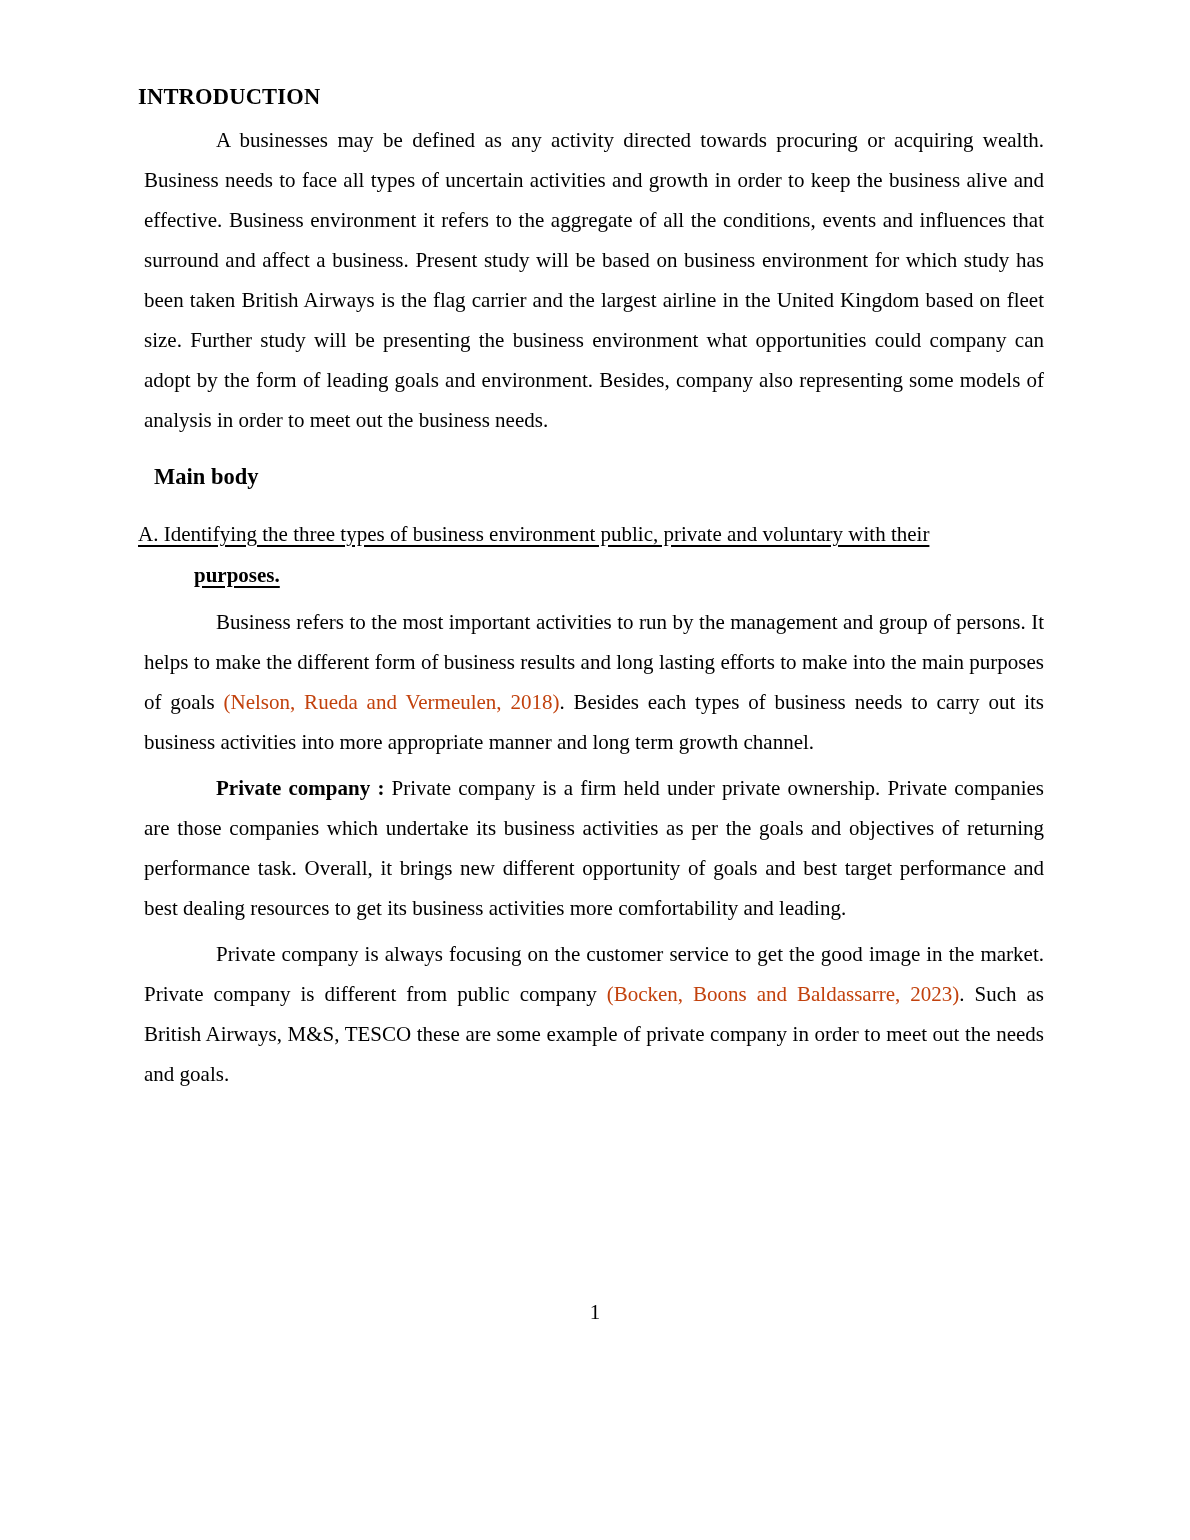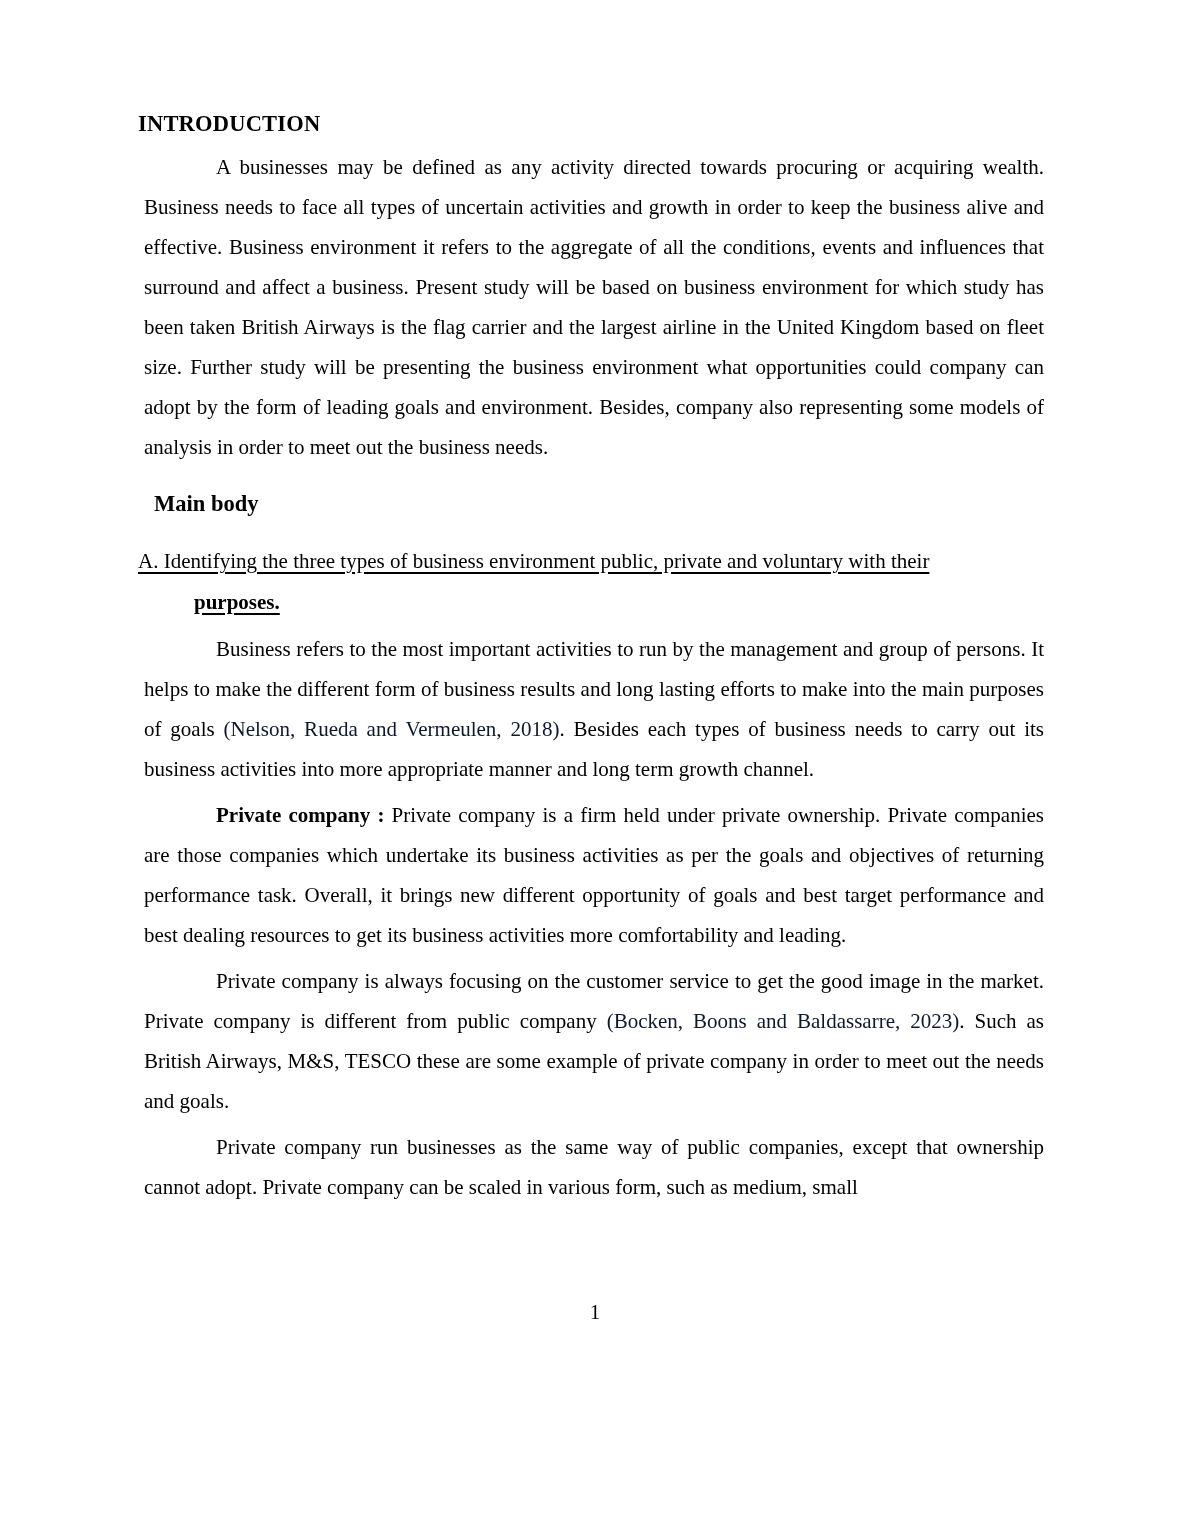--- a/index.html
+++ b/index.html
@@ -11,21 +11,21 @@
     width: 1190px;
     height: 1540px;
     font-family: "Liberation Serif", "DejaVu Serif", serif;
     color: #000000;
     position: relative;
   }
   .page {
     box-sizing: border-box;
     width: 1190px;
     height: 1403px;
-    padding: 107px 140px 60px 138px;
+    padding: 80px 140px 60px 138px;
     position: relative;
   }
   h1.section-heading {
     font-size: 22.5px;
     font-weight: bold;
     margin: 0 0 0 0;
     line-height: 1.5;
     letter-spacing: 0.2px;
   }
   h2.sub-heading {
@@ -51,21 +51,21 @@
     text-align: justify;
     text-decoration: underline;
     text-underline-offset: 4px;
   }
   .task-heading .second-line {
     display: block;
     text-indent: 56px;
     font-weight: bold;
   }
   .cite {
-    color: #0f172a;
+    color: #c2410c;
   }
   .bold {
     font-weight: bold;
   }
   .page-number {
     position: absolute;
     bottom: 78px;
     left: 0;
     width: 1190px;
     text-align: center;
@@ -93,16 +93,15 @@
   </p>
 
   <p class="body-text indent">
     <span class="bold">Private company :</span><span> Private company is a firm held under private ownership. Private companies are those companies which undertake its business activities as per the goals and objectives of returning performance task. Overall, it brings new different opportunity of goals and best target performance and best dealing resources to get its business activities more comfortability and leading.</span>
   </p>
 
   <p class="body-text indent">
     <span>Private company is always focusing on the customer service to get the good image in the market. Private company is different from public company </span><span class="cite">(Bocken, Boons and Baldassarre, 2023)</span><span>. Such as British Airways, M&amp;S, TESCO these are some example of private company in order to meet out the needs and goals.</span>
   </p>
 
-  <p class="body-text indent">Private company run businesses as the same way of public companies, except that ownership cannot adopt. Private company can be scaled in various form, such as medium, small</p>
 
   <div class="page-number">1</div>
 </div>
 
 </body></html>

